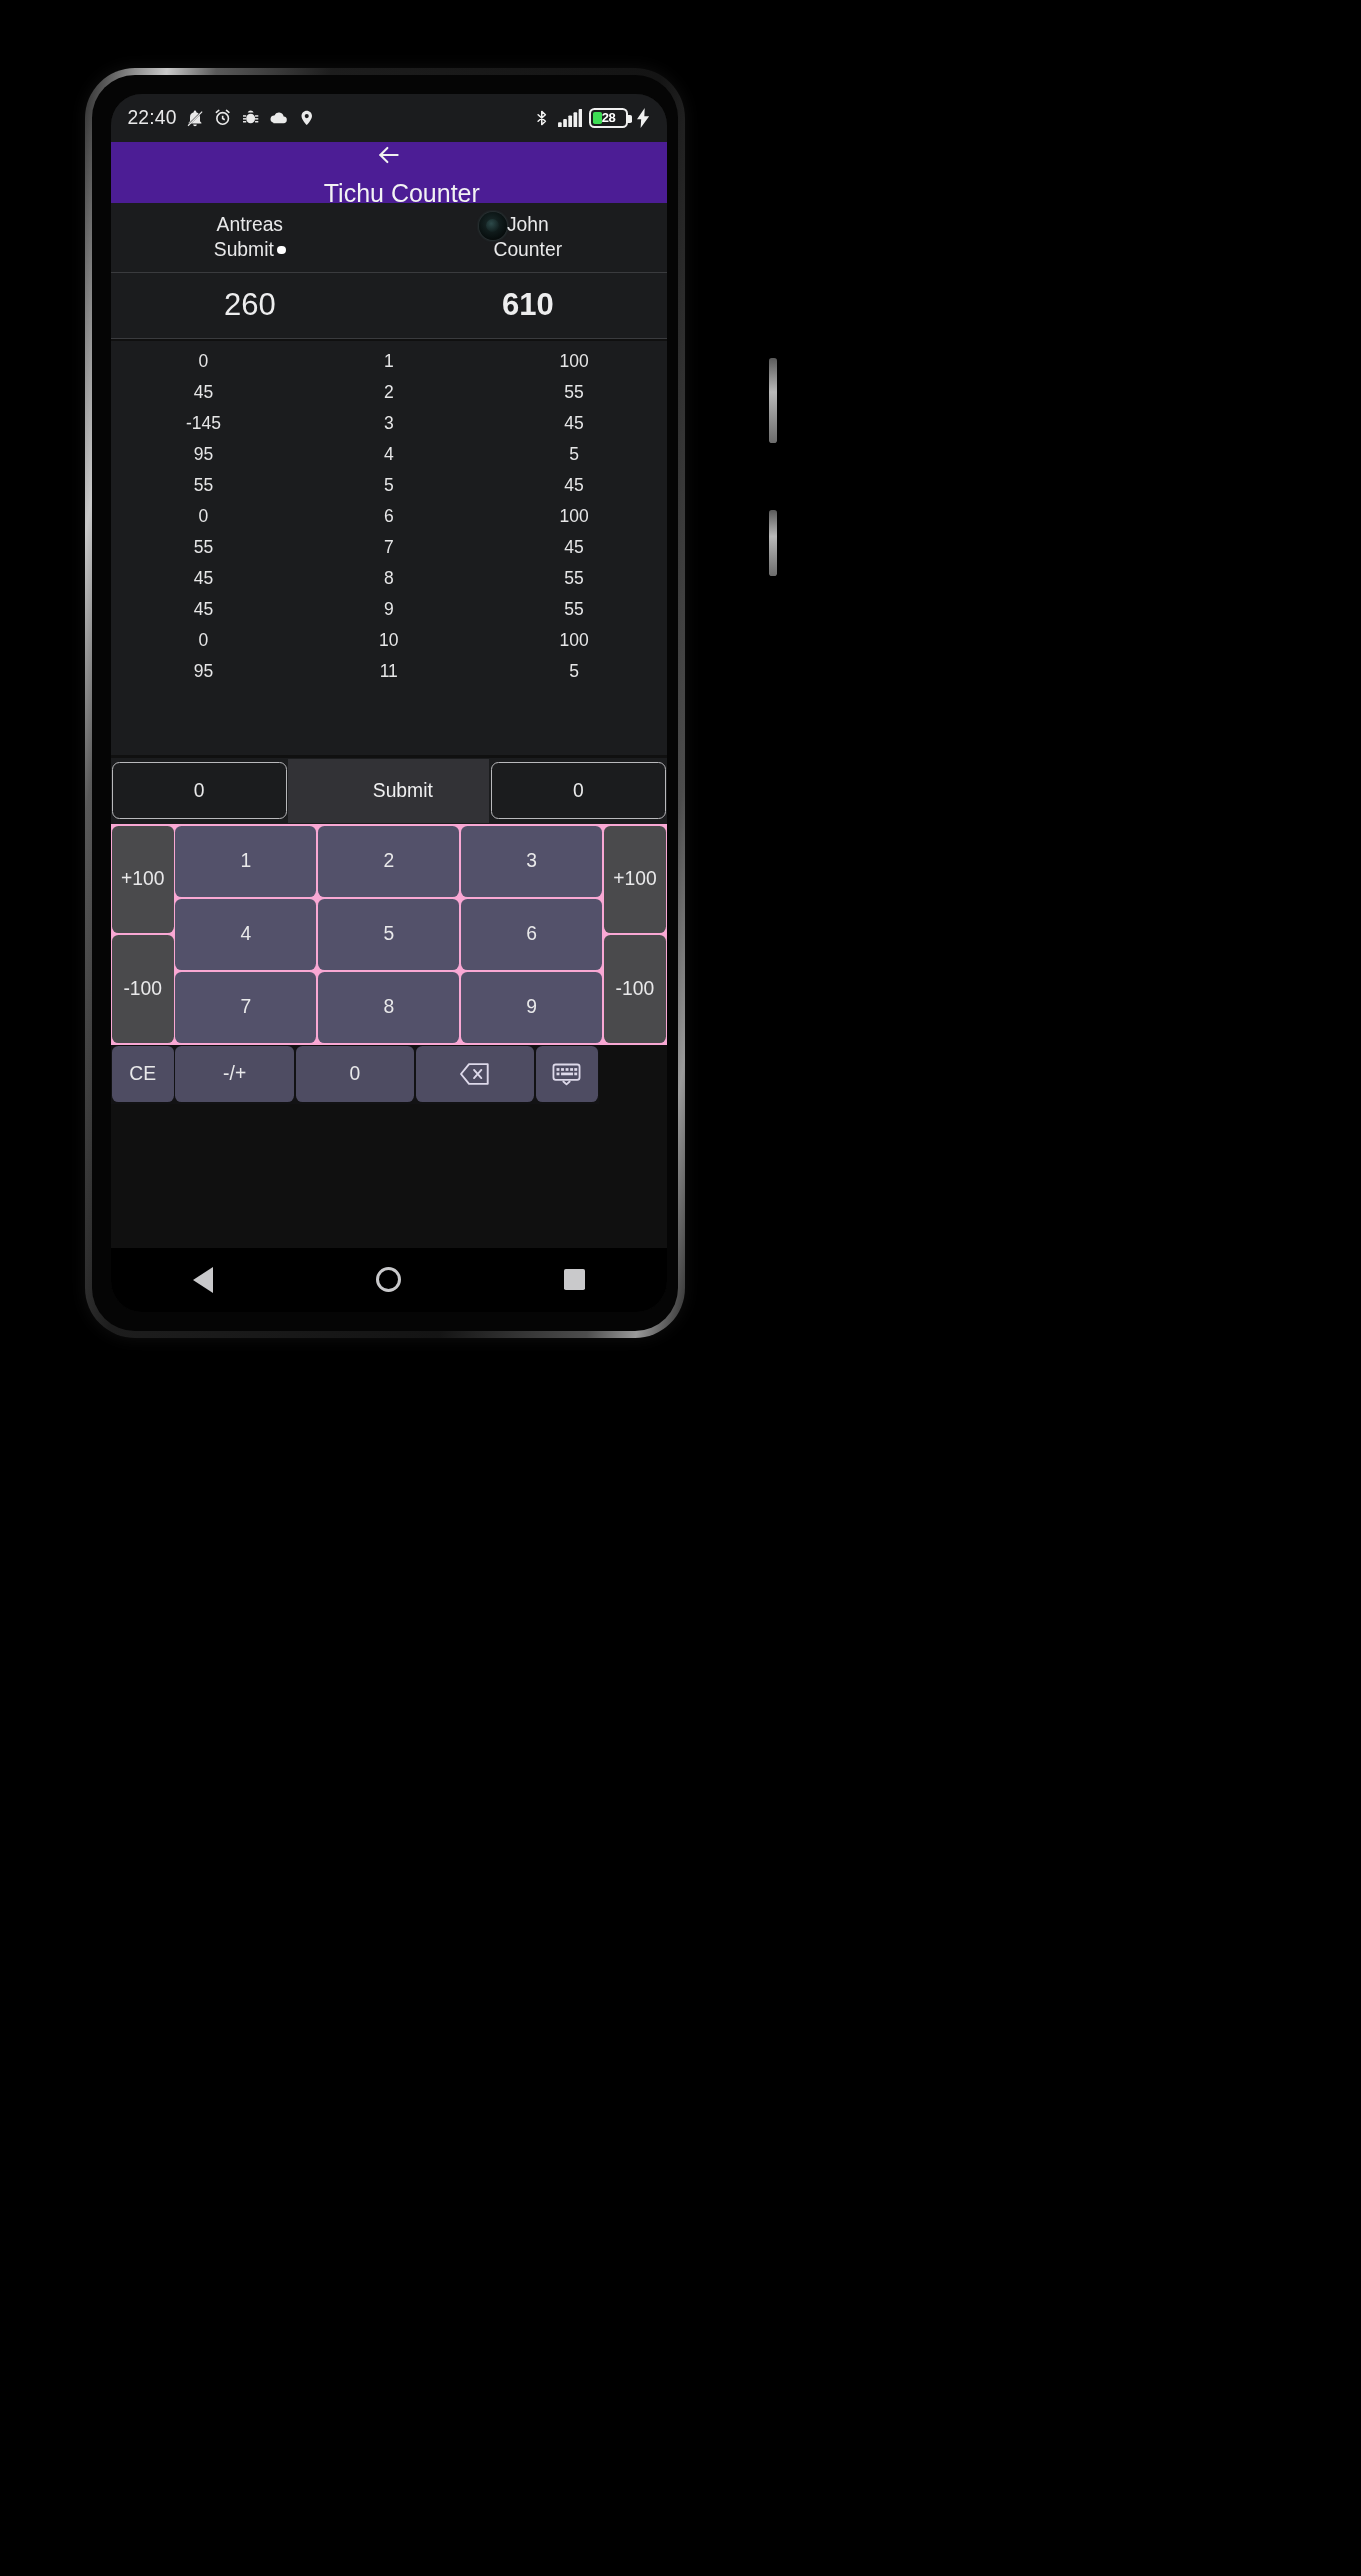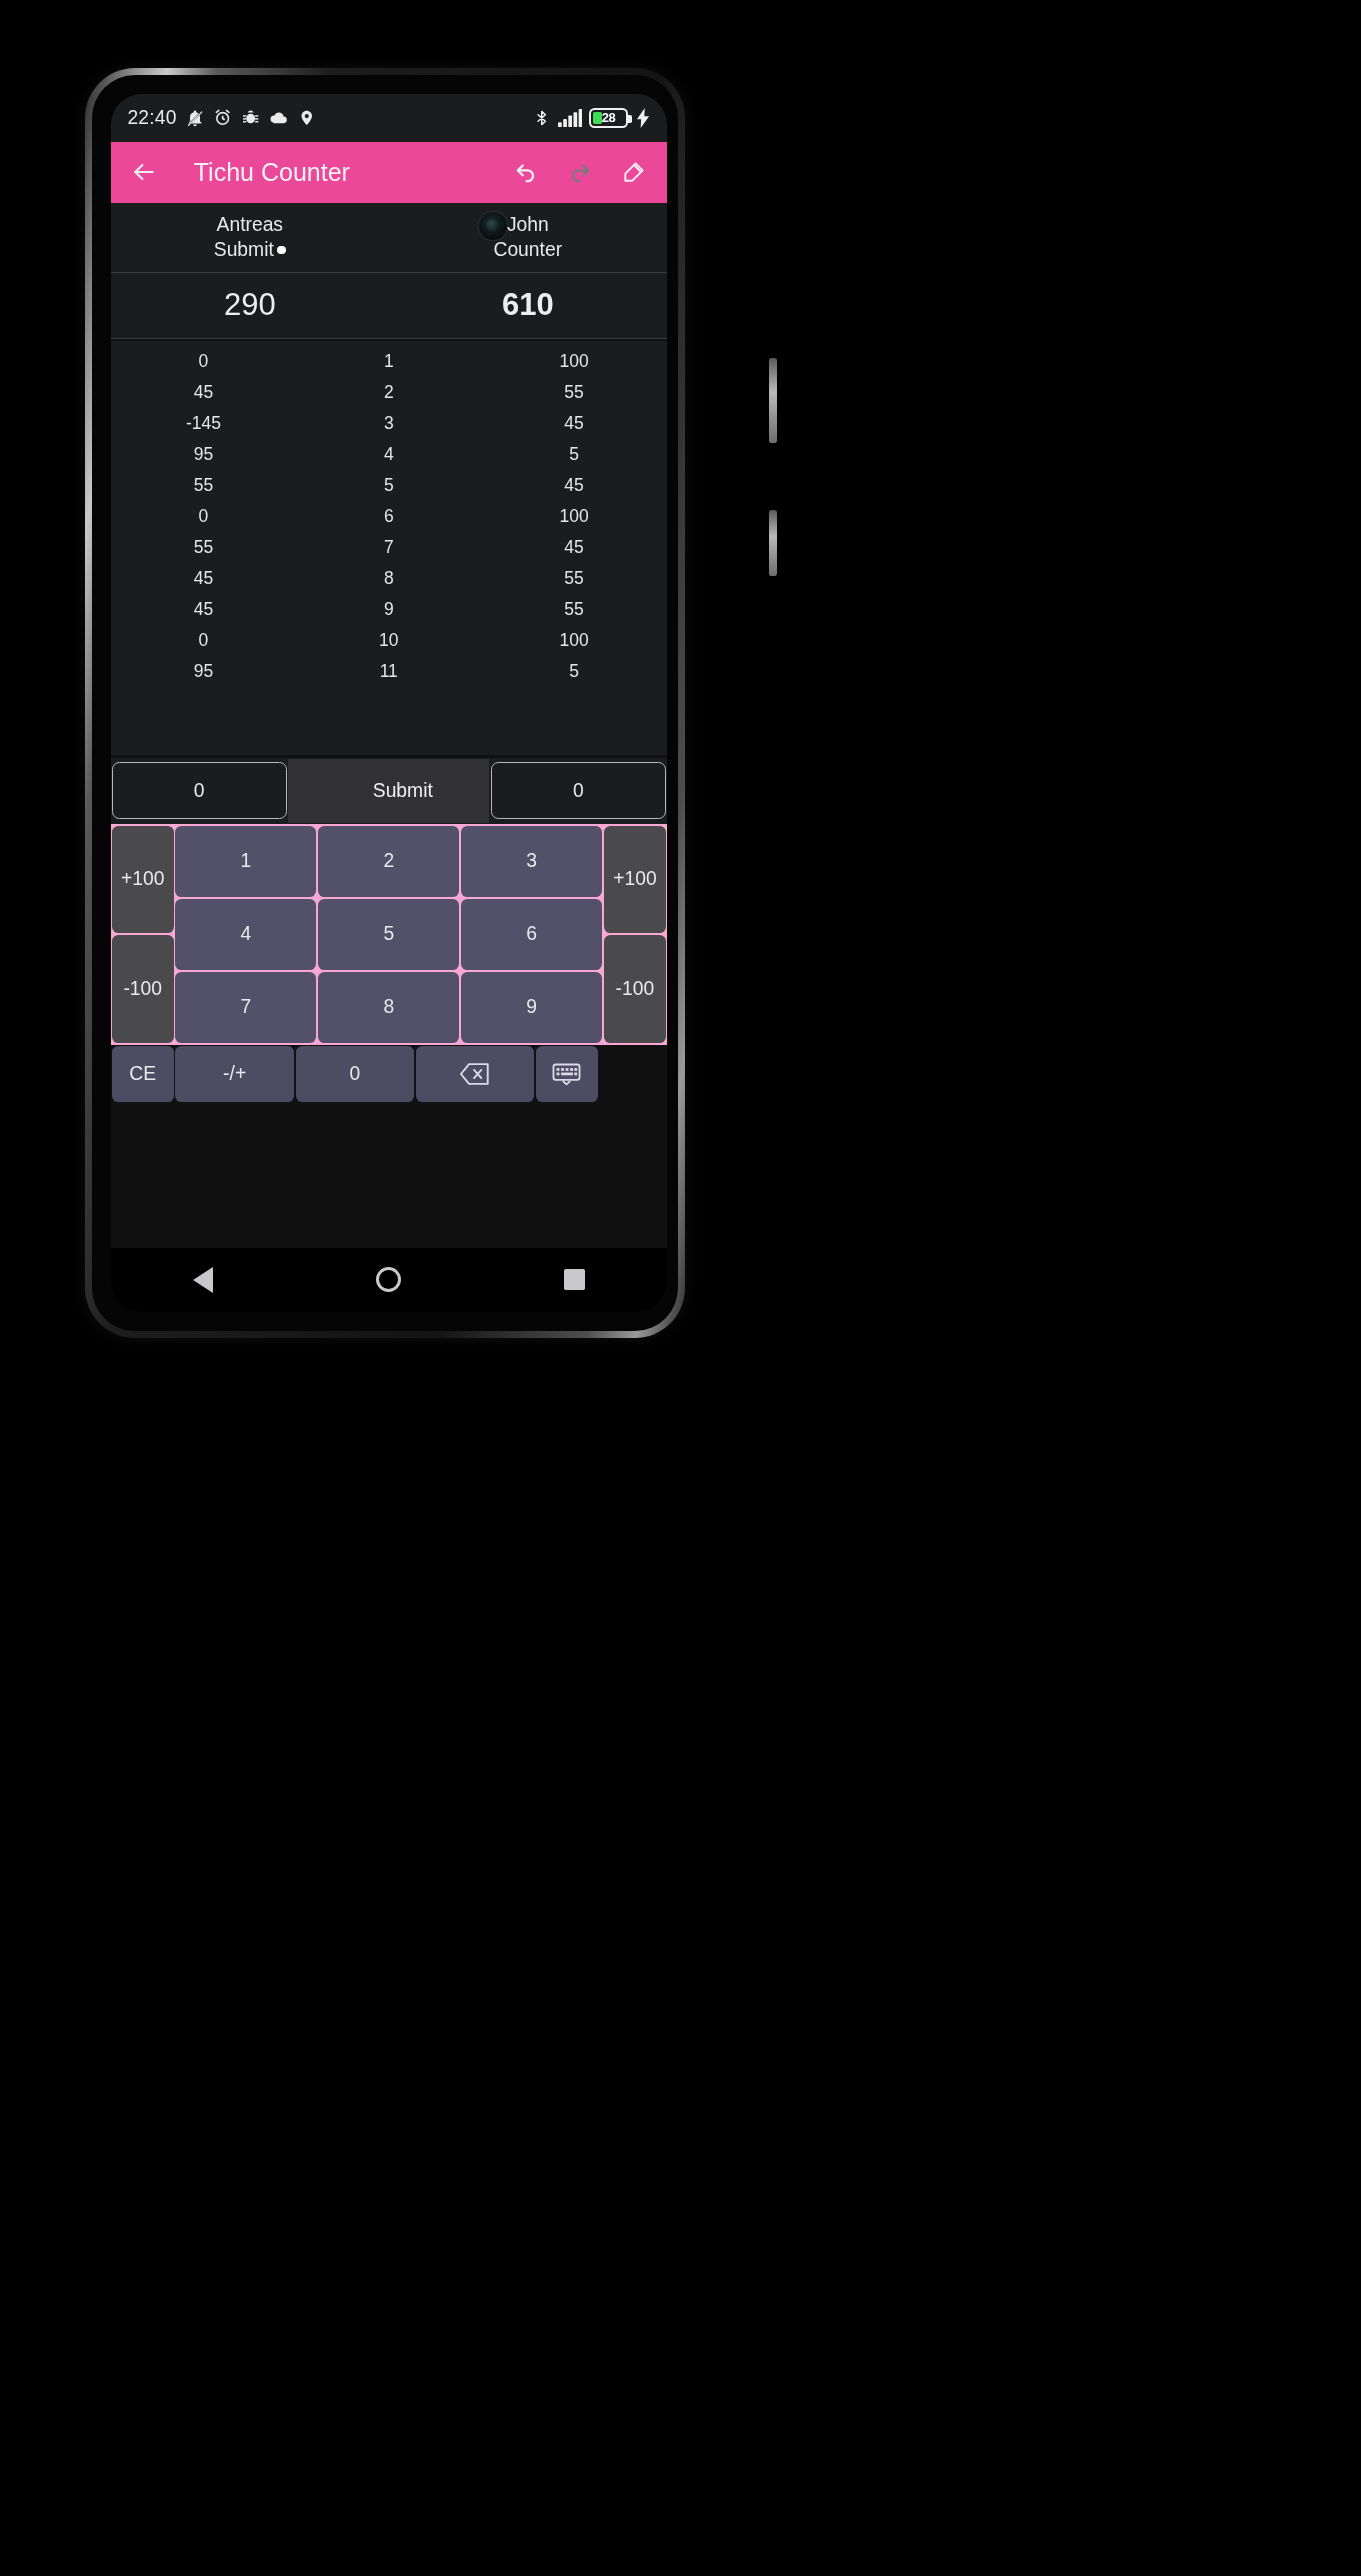--- a/index.html
+++ b/index.html
@@ -92,24 +92,25 @@
   #battery-text {
     position: absolute; left: 0; top: 0; width: 100%; height: 100%;
     display: flex; align-items: center; justify-content: center;
     font-size: 13px; font-weight: bold; color: #fff; letter-spacing: -0.3px;
   }
 
   
   #app-bar {
     position: absolute; left: 0; top: 48px;
     width: 556px; height: 61px;
-    background: #ec4899;
+    background: #4c1d95;
     display: flex; align-items: center;
     padding: 0 20px;
     gap: 11px;
+    flex-direction: column;
   }
   #app-title {
     font-size: 25px; color: #f2f2f3; font-weight: 400;
     margin-left: 26px;
   }
   #appbar-actions { margin-left: auto; display: flex; align-items: center; gap: 28px; }
   .appbar-btn { display:flex; align-items:center; justify-content:center; cursor:pointer; }
 
   
   #teams-row {
@@ -373,21 +374,21 @@
           <div class="team-name-line">
             <span>John</span>
           </div>
           <div class="team-name-line">
             <span>Counter</span>
           </div>
         </div>
       </div>
 
       <div id="totals-row">
-        <div class="total-cell">290</div>
+        <div class="total-cell">260</div>
         <div class="total-cell leader">610</div>
       </div>
 
       <div id="score-table">
           <div class="score-row">
             <div>0</div>
             <div>1</div>
             <div>100</div>
           </div>
           <div class="score-row">

